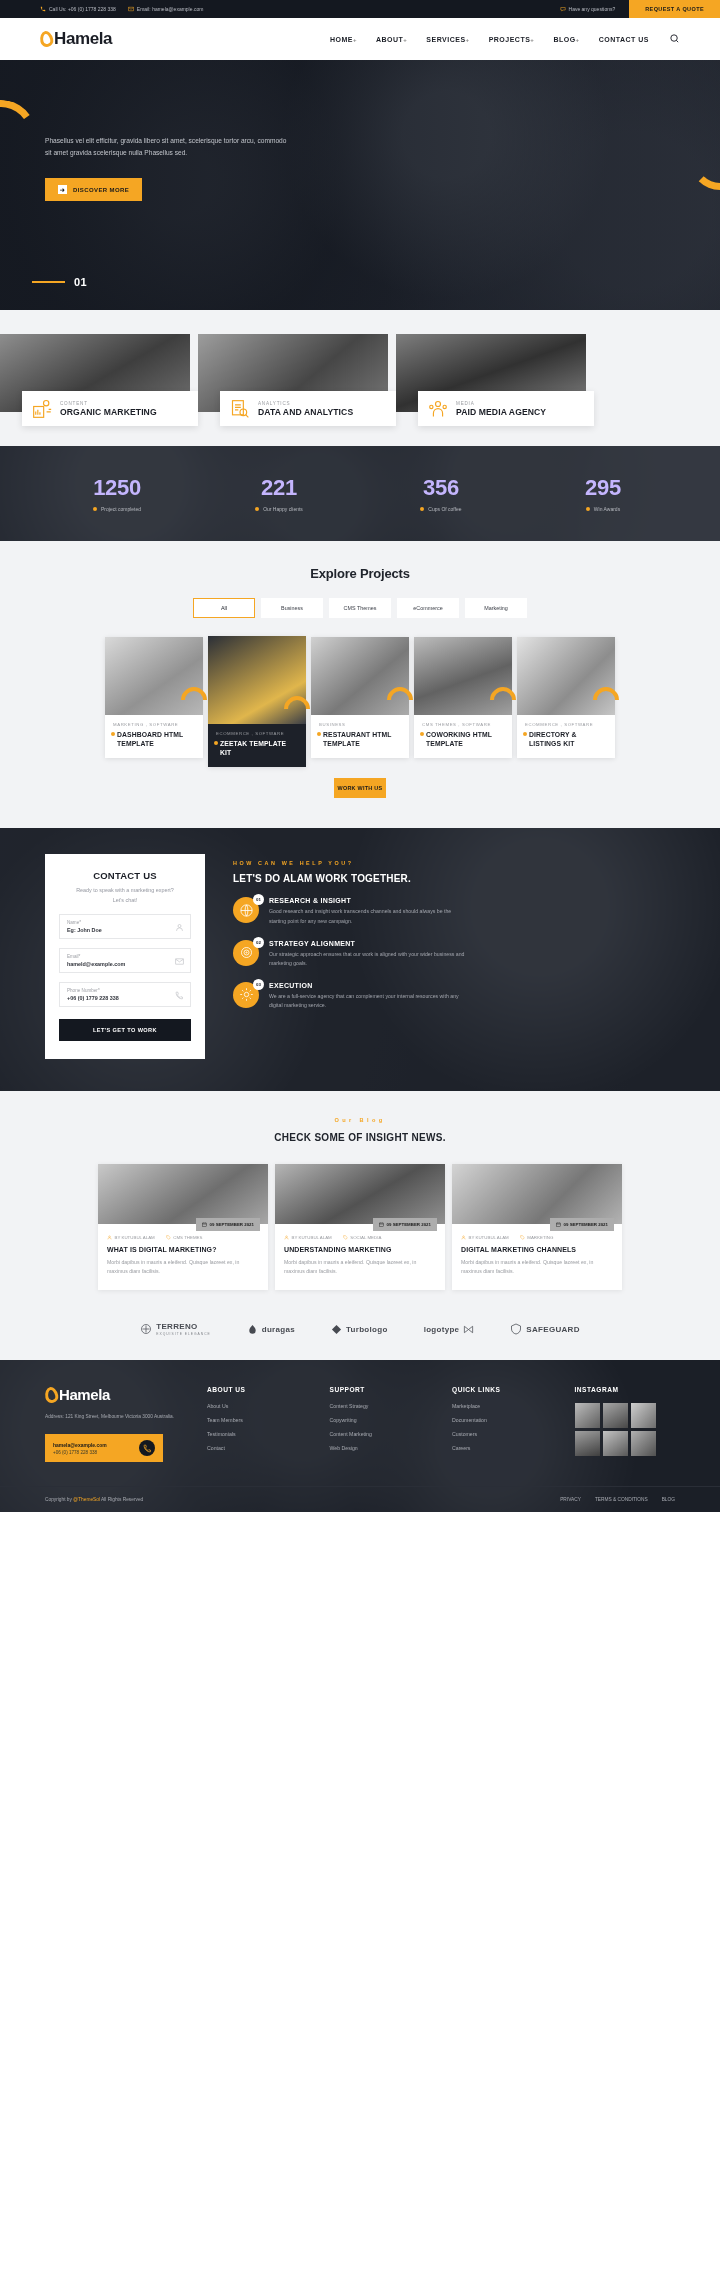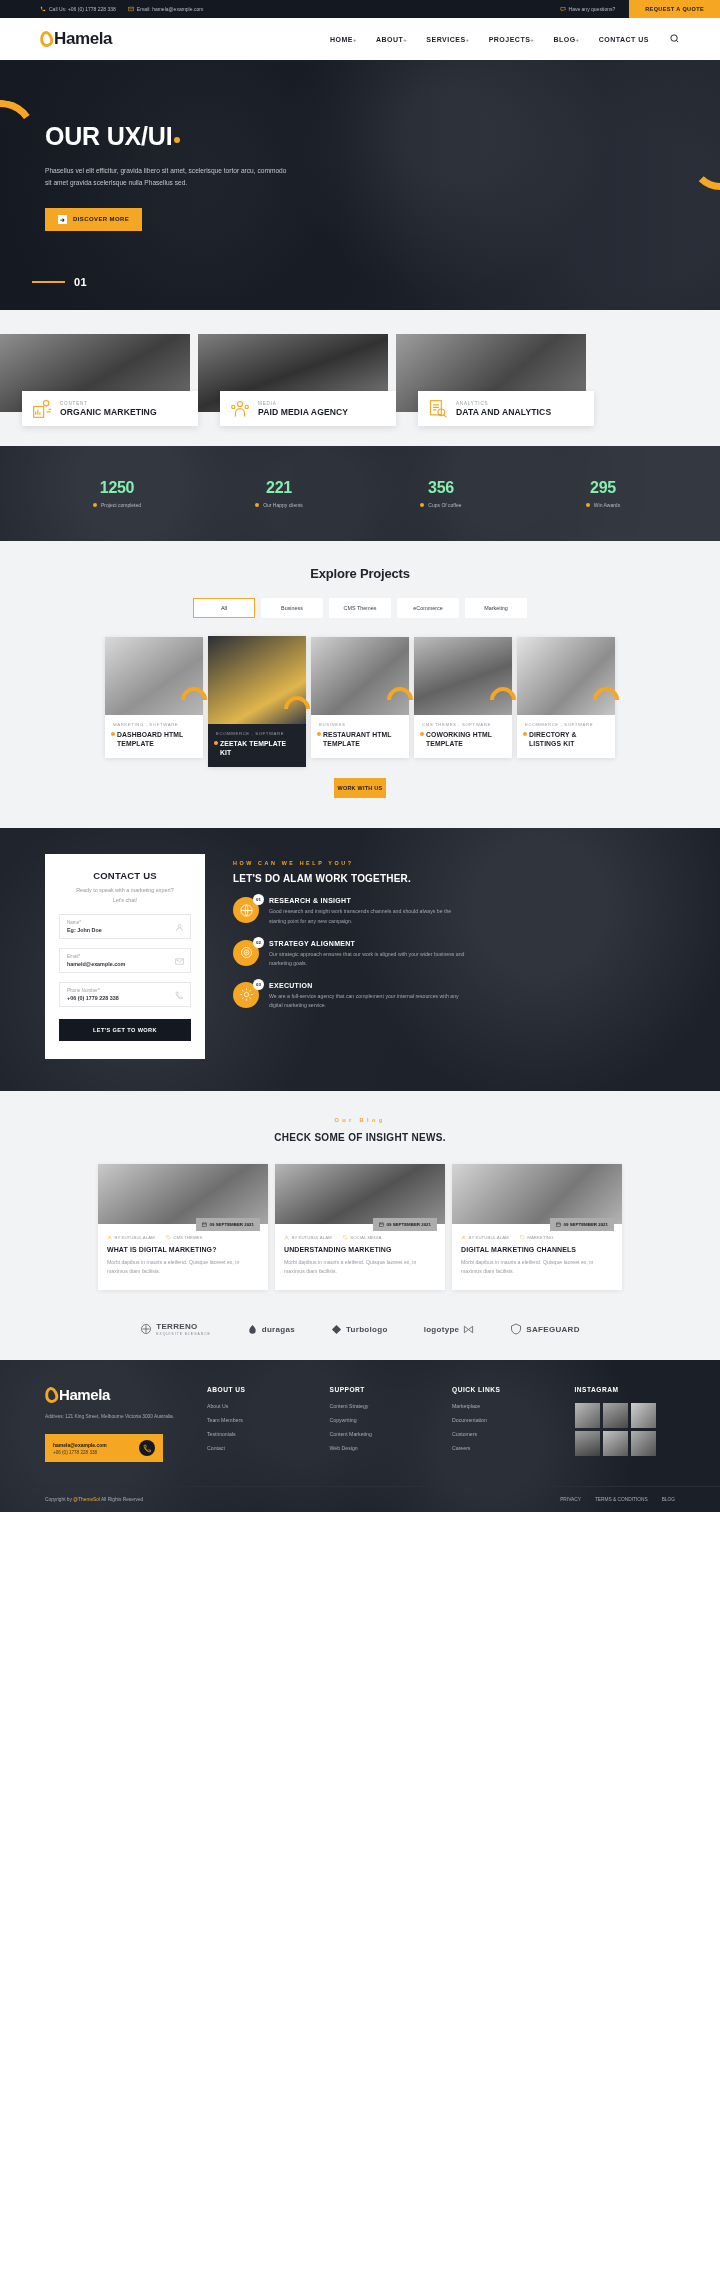--- a/index.html
+++ b/index.html
@@ -62,21 +62,21 @@
   
   .stats{height:95px;background:#1d2129;position:relative;overflow:hidden;display:flex;align-items:center}
   .stats-bg{position:absolute;inset:0;opacity:.22;background:
      radial-gradient(circle at 18% 40%,#808590 0 9%,transparent 28%),
      radial-gradient(circle at 44% 55%,#6d727c 0 11%,transparent 32%),
      radial-gradient(circle at 70% 35%,#777c87 0 10%,transparent 30%),
      radial-gradient(circle at 92% 60%,#868b95 0 12%,transparent 34%),
      linear-gradient(90deg,#3a3f4a,#262a33)}
   .stats-in{position:relative;display:flex;width:100%;justify-content:space-around;padding:0 36px}
   .stat{text-align:center;min-width:100px}
-  .stat-n{font-size:16px;font-weight:bold;color:#86efac;letter-spacing:-.3px}
+  .stat-n{font-size:22px;font-weight:bold;color:#c4b5fd;letter-spacing:-.3px}
   .stat-l{font-size:5px;color:#b6b9bf;margin-top:5px;display:flex;align-items:center;justify-content:center;gap:4px}
   .stat-l::before{content:"";width:4px;height:4px;background:#f5a623;border-radius:50%;display:inline-block}
 
   
   .projects{background:#f2f3f5;padding:25px 0 30px}
   .sec-ttl{text-align:center;font-size:13px;font-weight:bold;color:#20242c;letter-spacing:-.2px}
   .filters{display:flex;justify-content:center;gap:6px;margin-top:17px}
   .f-btn{background:#fff;font-size:5.4px;color:#3d4049;padding:6px 0;width:62px;text-align:center;border:1px solid transparent}
   .f-btn.on{border-color:#f5a623;color:#20242c}
   .p-row{display:flex;justify-content:center;gap:5px;margin-top:18px;align-items:flex-end}
@@ -223,21 +223,20 @@
       </svg>
   </div>
 </div>
 
 <div class="hero">
   <div class="hero-bg"></div>
   <div class="hero-dark"></div>
   <div class="ring ring-l"></div>
   <div class="ring ring-r"></div>
   <div class="hero-in">
-    <div class="h-t cond"><span>OUR UX/UI</span><span class="h-dot"></span></div>
     <div class="h-p">Phasellus vel elit efficitur, gravida libero sit amet, scelerisque tortor arcu, commodo sit amet gravida scelerisque nulla Phasellus sed.</div>
     <div class="h-btn">
       <span class="arr">➜</span>
       <span>DISCOVER MORE</span>
     </div>
   </div>
   <div class="slide-n">
     <span class="ln"></span>
     <span class="nm cond">01</span>
   </div>
@@ -256,50 +255,50 @@
               <path d="M20 12.5h3M17.5 15.5h5"></path>
             </svg>
         </div>
         <div>
           <div class="svc-sub">CONTENT</div>
           <div class="svc-ttl cond">ORGANIC MARKETING</div>
         </div>
       </div>
     </div>
     <div class="svc">
+      <div class="svc-img i3"></div>
+      <div class="svc-card">
+        <div class="svc-ic">
+          <svg width="20" height="20" viewBox="0 0 24 24" fill="none" stroke="#f5a623" stroke-width="1.4">
+              <rect x="3" y="2" width="13" height="17"></rect>
+              <path d="M6 7h7M6 10h7M6 13h4"></path>
+              <circle cx="16" cy="16" r="4"></circle>
+              <path d="M19 19l3 3"></path>
+            </svg>
+        </div>
+        <div>
+          <div class="svc-sub">ANALYTICS</div>
+          <div class="svc-ttl cond">DATA AND ANALYTICS</div>
+        </div>
+      </div>
+    </div>
+    <div class="svc">
       <div class="svc-img i2"></div>
       <div class="svc-card">
         <div class="svc-ic">
           <svg width="20" height="20" viewBox="0 0 24 24" fill="none" stroke="#f5a623" stroke-width="1.4">
               <circle cx="12" cy="6" r="3"></circle>
               <path d="M6.5 21v-4a5.5 5.5 0 0 1 11 0v4"></path>
               <circle cx="4" cy="9.5" r="2"></circle>
               <circle cx="20" cy="9.5" r="2"></circle>
             </svg>
         </div>
         <div>
           <div class="svc-sub">MEDIA</div>
           <div class="svc-ttl cond">PAID MEDIA AGENCY</div>
-        </div>
-      </div>
-    </div>
-    <div class="svc">
-      <div class="svc-img i3"></div>
-      <div class="svc-card">
-        <div class="svc-ic">
-          <svg width="20" height="20" viewBox="0 0 24 24" fill="none" stroke="#f5a623" stroke-width="1.4">
-              <rect x="3" y="2" width="13" height="17"></rect>
-              <path d="M6 7h7M6 10h7M6 13h4"></path>
-              <circle cx="16" cy="16" r="4"></circle>
-              <path d="M19 19l3 3"></path>
-            </svg>
-        </div>
-        <div>
-          <div class="svc-sub">ANALYTICS</div>
-          <div class="svc-ttl cond">DATA AND ANALYTICS</div>
         </div>
       </div>
     </div>
   </div>
 </div>
 
 <div class="stats">
   <div class="stats-bg"></div>
   <div class="stats-in">
     <div class="stat">

